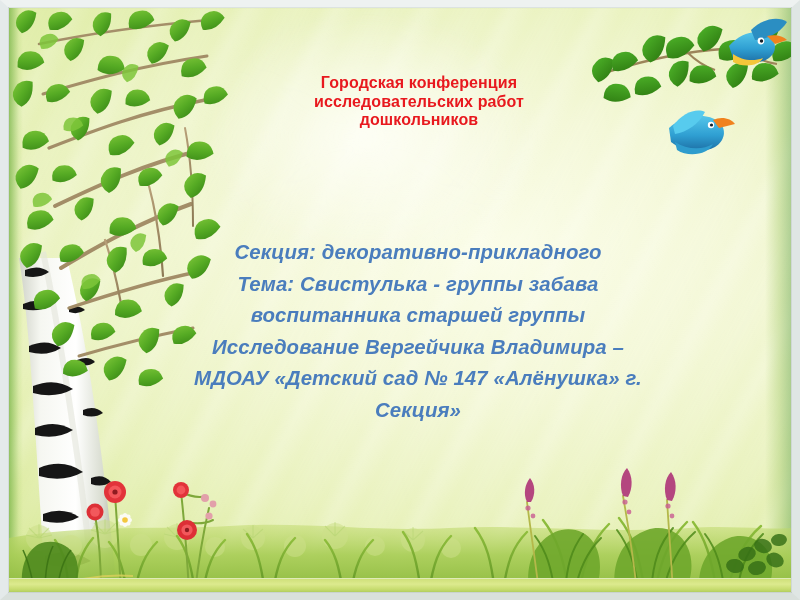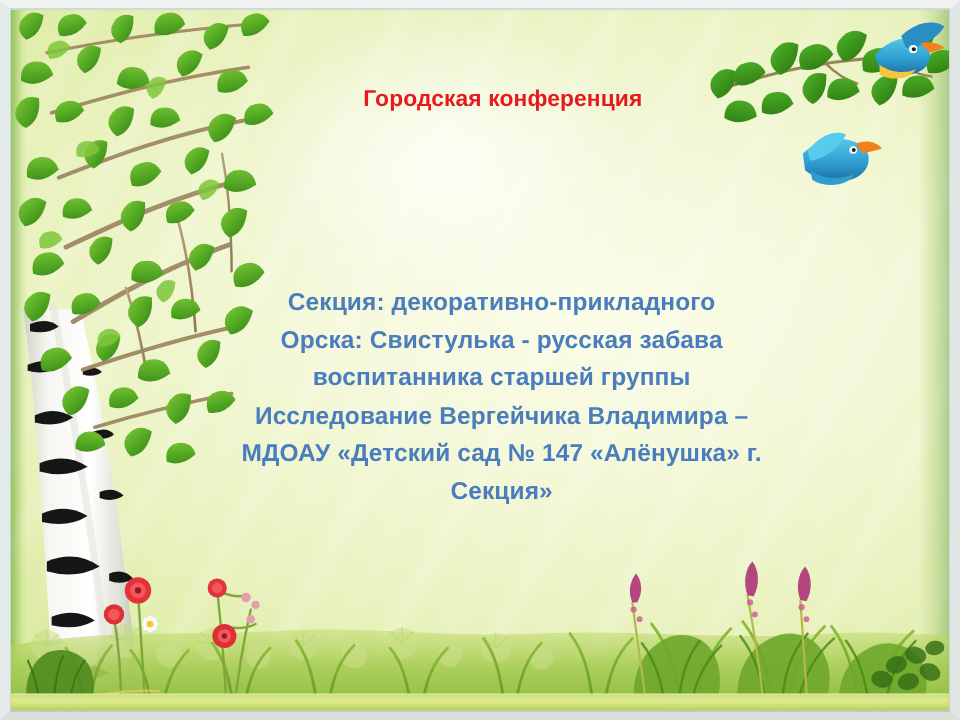--- a/index.html
+++ b/index.html
@@ -95,38 +95,38 @@
   }
 
   
   .title-block{
     position:absolute;
     left:282px; top:66px; width:256px;
     text-align:center;
     z-index:30;
     color:#e8191e;
     font-weight:bold;
-    font-size:19px;
+    font-size:16px;
     line-height:18.5px;
     letter-spacing:.1px;
   }
   .title-block .ln{ display:block; white-space:nowrap; }
 
   .body-block{
     position:absolute;
     left:164px; top:229px; width:490px;
     text-align:center;
     z-index:30;
     color:#4a7dbd;
     font-weight:bold;
     font-size:20.4px;
     line-height:31.5px;
     letter-spacing:.1px;
   }
-  .body-block .ln{ display:block; }
+  .body-block .ln{ display:block;font-style:italic; }
 </style>
 </head>
 <body>
 
 <div class="slide">
 
   <div class="canvas">
 
     <div class="streaks"></div>
     <div class="glow"></div>
@@ -624,25 +624,27 @@
         <path d="M48 150 C50 132 54 118 62 108"></path>
       </g>
 
       <path d="M42 146 C70 136 96 132 124 134" stroke="#d7cf5b" stroke-width="2" fill="none" opacity=".85"></path>
     </svg>
 
     <div class="meadow-strip"></div>
 
     <div class="title-block">
       <span class="ln">Городская конференция</span>
+      <span class="ln">исследовательских работ</span>
+      <span class="ln">дошкольников</span>
     </div>
 
     <div class="body-block">
       <span class="ln">Секция: декоративно-прикладного</span>
-      <span class="ln">Орска: Свистулька - русская забава</span>
+      <span class="ln">Тема: Свистулька - группы забава</span>
       <span class="ln">воспитанника старшей группы</span>
       <span class="ln">Исследование Вергейчика Владимира –</span>
       <span class="ln">МДОАУ «Детский сад  № 147 «Алёнушка» г.</span>
       <span class="ln">Секция»</span>
     </div>
 
   </div>
 
   <div class="frame-inner-line"></div>
   <div class="frame-edge"></div>

